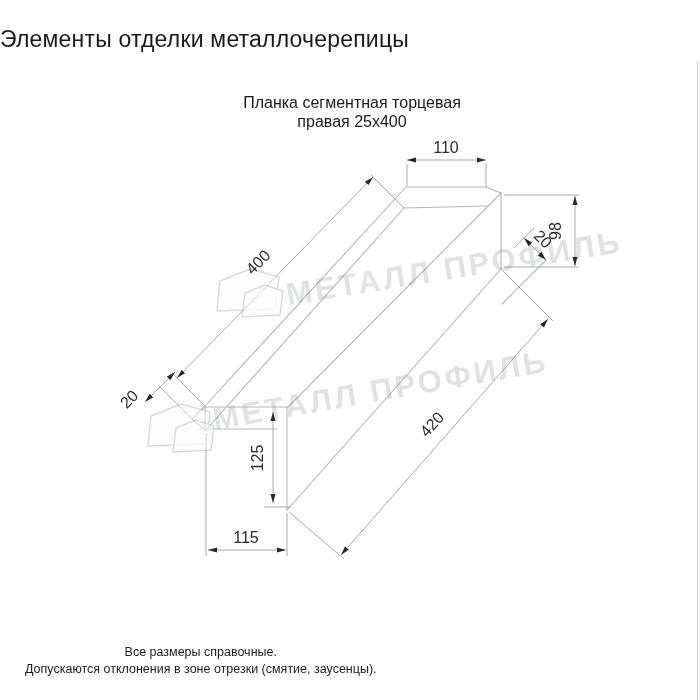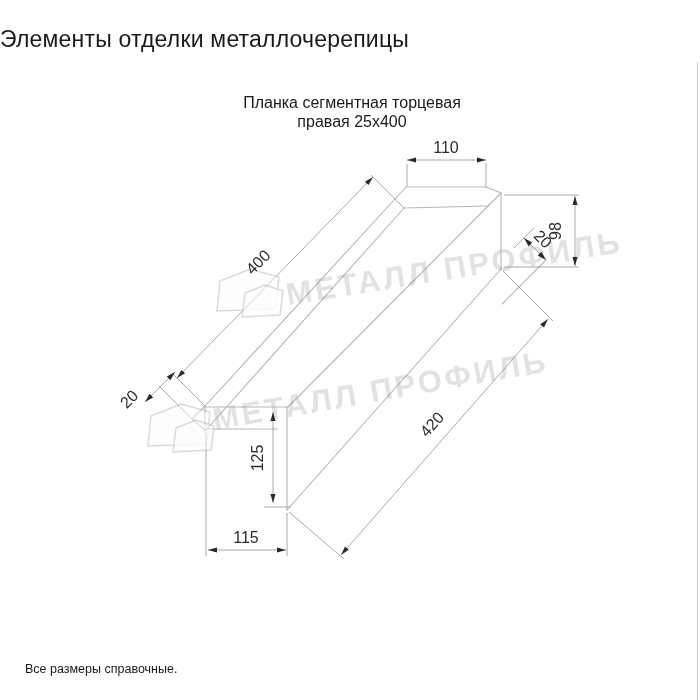--- a/index.html
+++ b/index.html
@@ -122,16 +122,17 @@
       <text class="dim" x="262" y="266" transform="rotate(-45 262 266)">400</text>
       <text class="dim" x="436" y="428" transform="rotate(-48 436 428)">420</text>
       <text class="dim" x="133" y="403" transform="rotate(-45 133 403)">20</text>
       <text class="dim" x="258" y="463" transform="rotate(-90 258 458)">125</text>
       <text class="dim" x="246" y="543">115</text>
     </g>
   </svg>
 
   <div class="notes">
     <div>Все размеры справочные.</div>
+    <div>Допускаются отклонения в зоне отрезки (смятие, заусенцы).</div>
   </div>
 
   <div class="right-border"></div>
 </div>
 
 </body></html>

